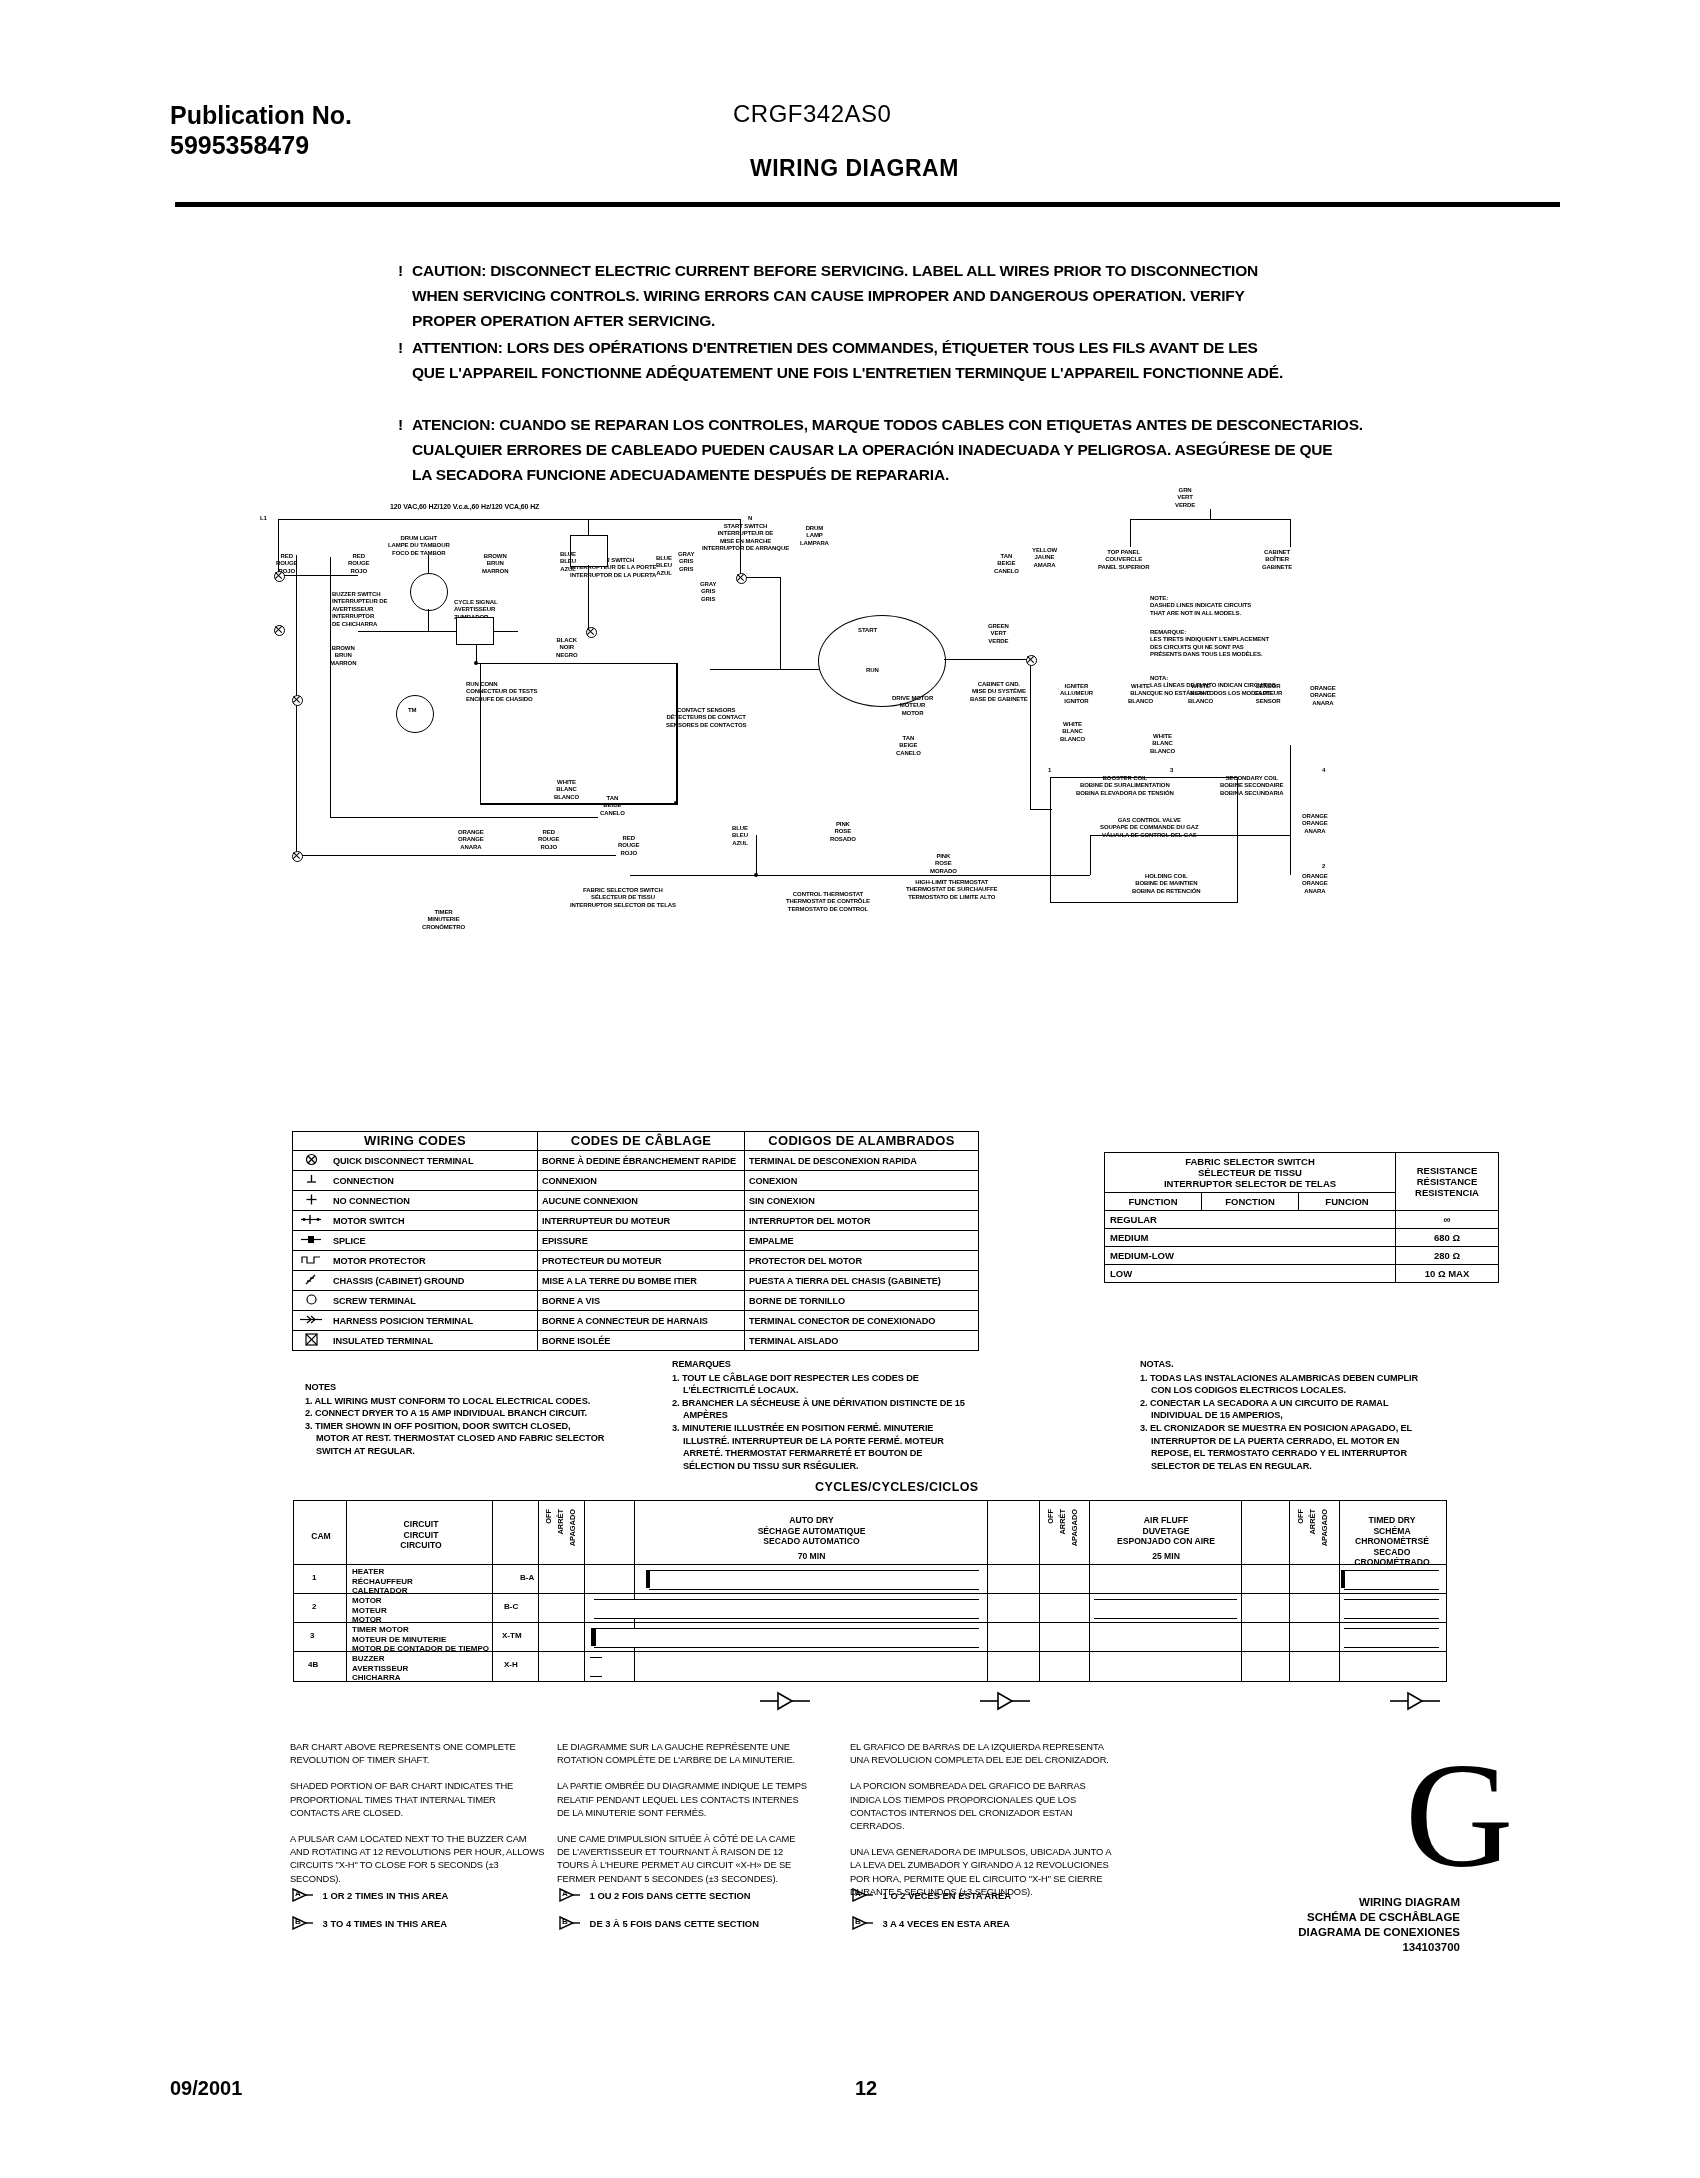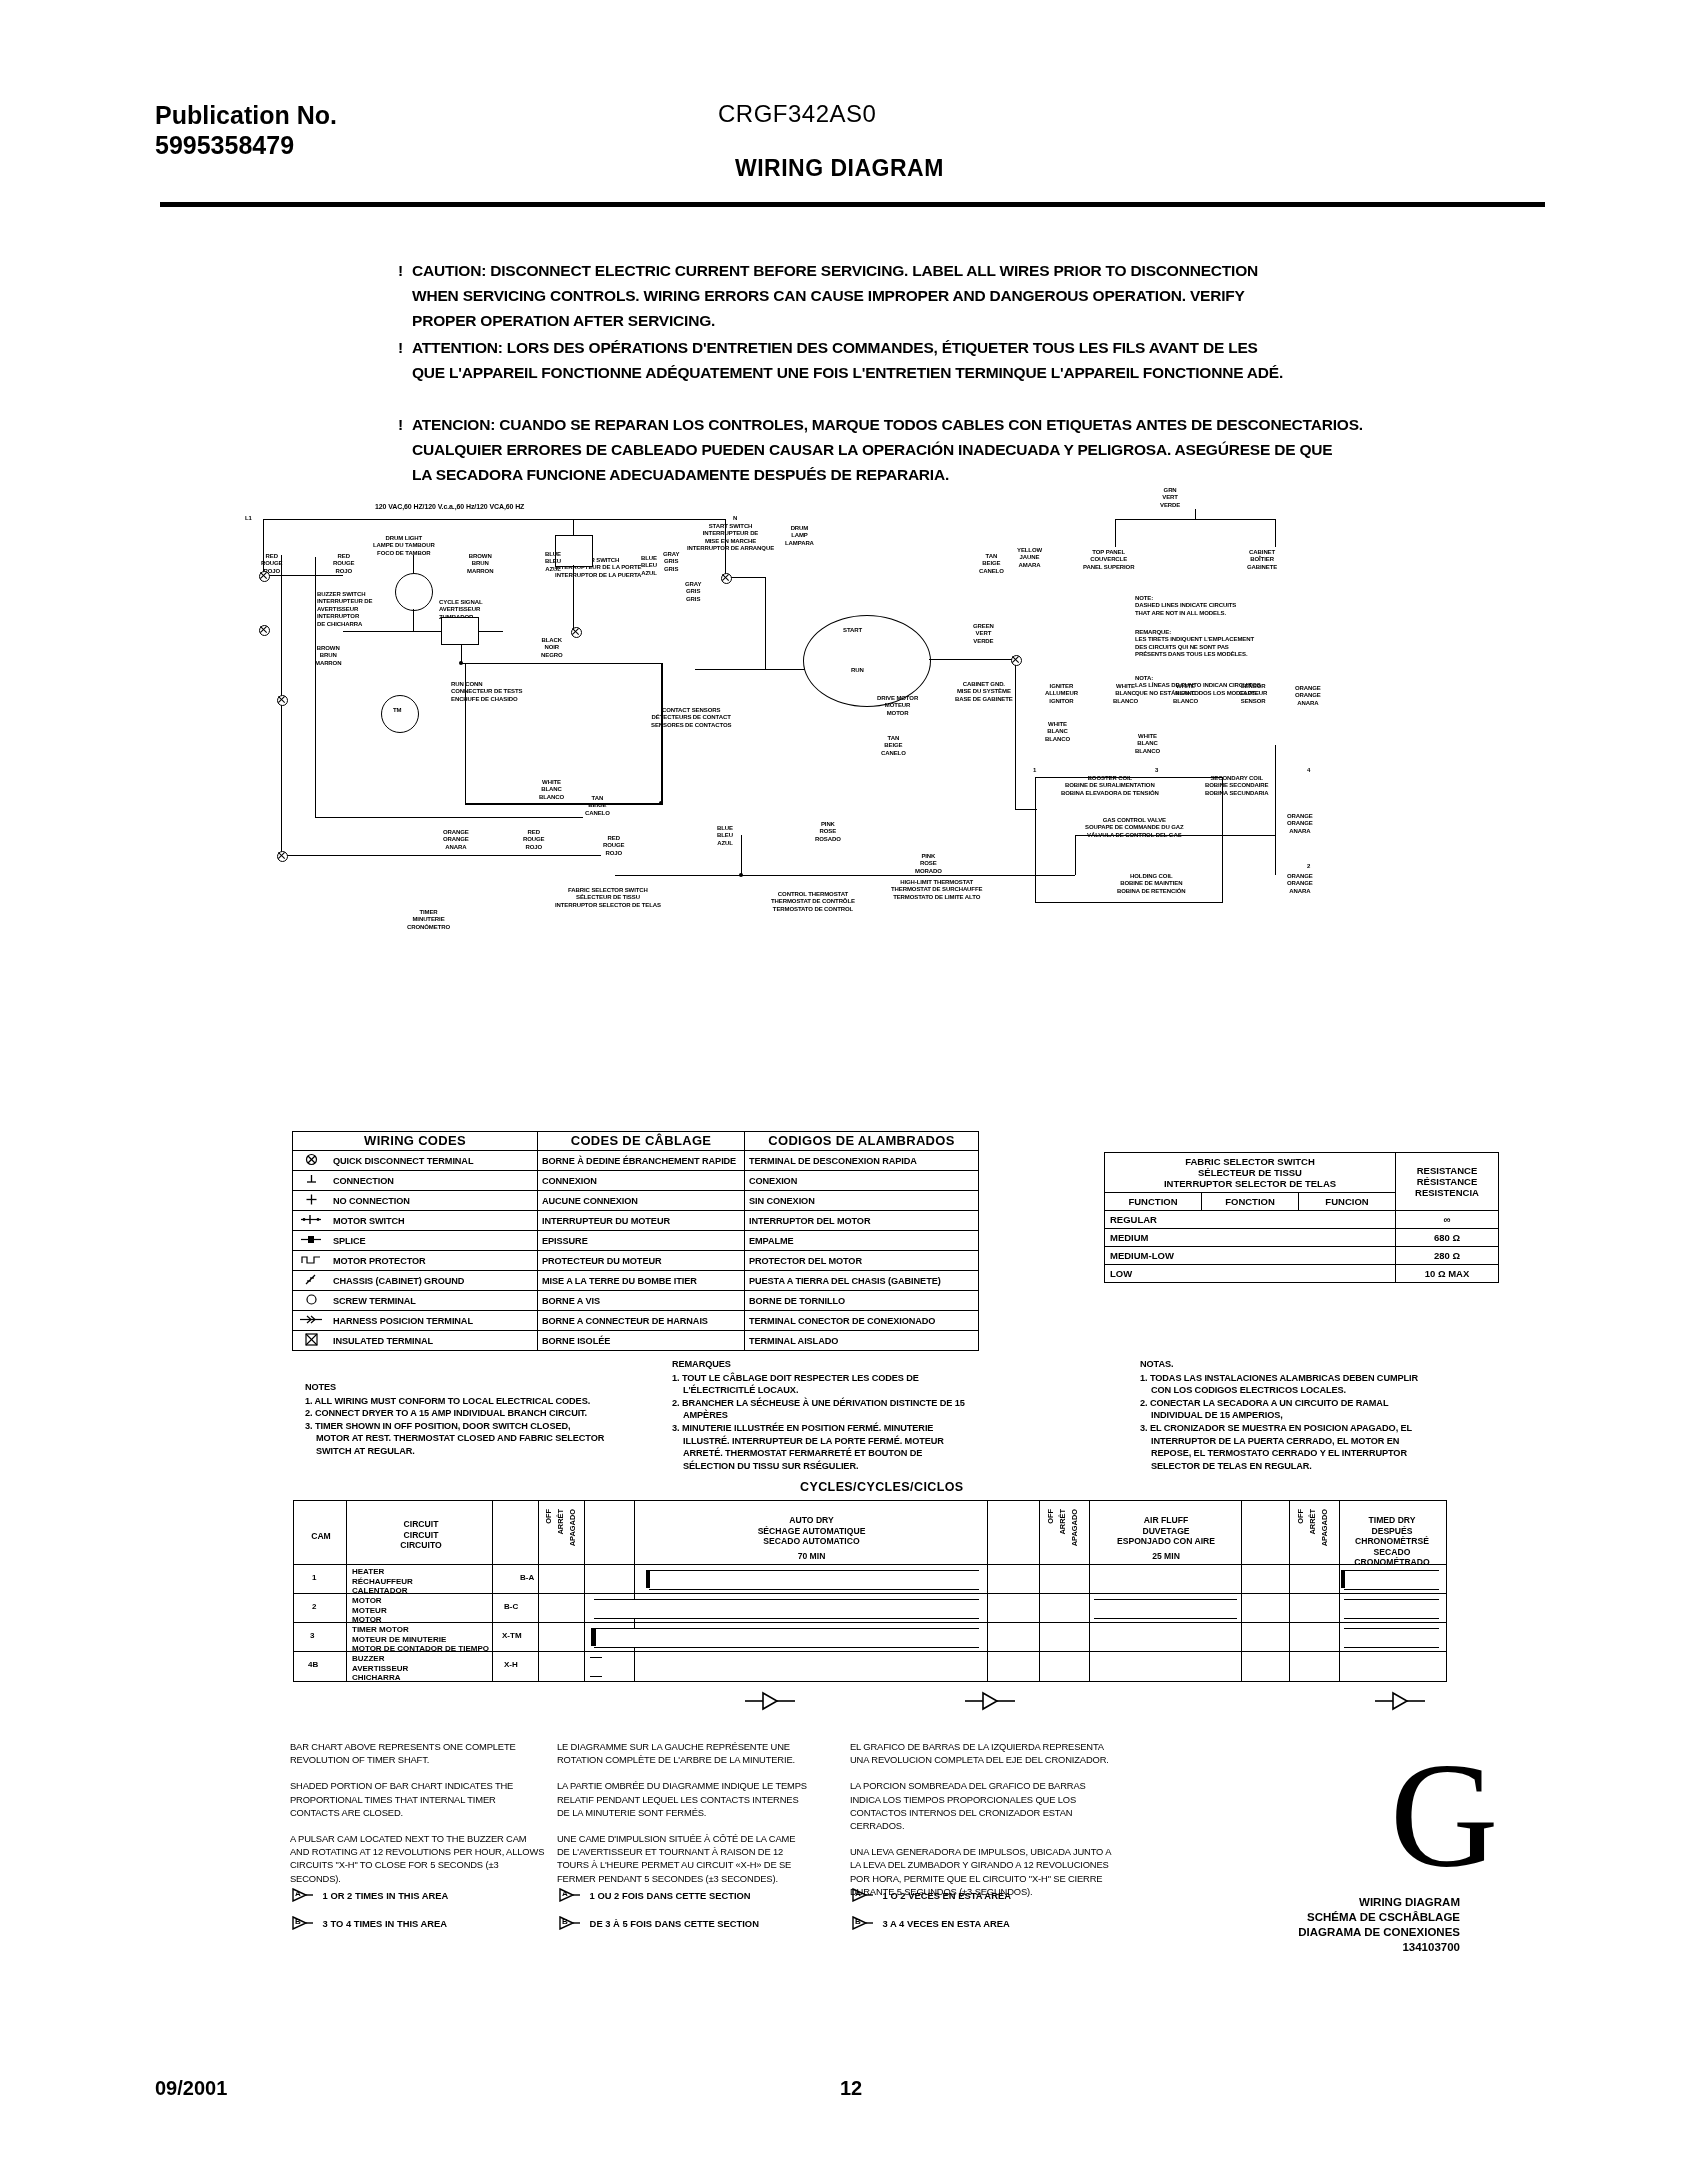--- a/index.html
+++ b/index.html
@@ -1,18 +1,18 @@
 <!DOCTYPE html>
 <html><head>
 <meta charset="utf-8">
 <style>
   html,body{margin:0;padding:0;background:#fff;}
   body{width:1700px;height:2178px;position:relative;font-family:"Liberation Sans",sans-serif;color:#000;overflow:hidden;}
   .pg{position:absolute;left:0;top:0;width:1700px;height:2178px;}
-  .abs{position:absolute;}
+  .abs{position:absolute;margin-left:15px;}
   
   #hdr-pubno{left:155px;top:100px;font-size:25px;font-weight:bold;line-height:30px;}
   #hdr-model{left:718px;top:100px;font-size:24px;font-weight:normal;letter-spacing:.5px;}
   #hdr-wd{left:735px;top:155px;font-size:23px;font-weight:bold;letter-spacing:.5px;}
   #hdr-rule{left:160px;top:202px;width:1385px;height:5px;background:#000;}
   
   .caut{position:absolute;font-size:15.5px;font-weight:bold;line-height:25px;letter-spacing:-.2px;}
   .caut .bang{position:absolute;left:-14px;}
   
   #schem{left:255px;top:495px;width:1200px;height:600px;}
@@ -464,21 +464,21 @@
       <div>ESPONJADO CON AIRE</div>
       <div style="margin-top:4px;">25 MIN</div>
     </div>
 
     <div class="vrt" style="left:1002px;top:8px;">OFF</div>
     <div class="vrt" style="left:1014px;top:8px;">ARRÊT</div>
     <div class="vrt" style="left:1026px;top:8px;">APAGADO</div>
 
     <div class="chd" style="left:1048px;top:14px;width:100px;">
       <div>TIMED DRY</div>
-      <div>DESPUÉS CHRONOMÈTRSÉ</div>
+      <div>SCHÉMA CHRONOMÈTRSÉ</div>
       <div>SECADO CRONOMÉTRADO</div>
       <div style="margin-top:4px;">60 MIN</div>
     </div>
 
     <div class="rowlab" style="left:18px;top:72px;">1</div>
     <div class="rowlab" style="left:58px;top:66px;">
       <div>HEATER</div>
       <div>RÉCHAUFFEUR</div>
       <div>CALENTADOR</div>
     </div>

